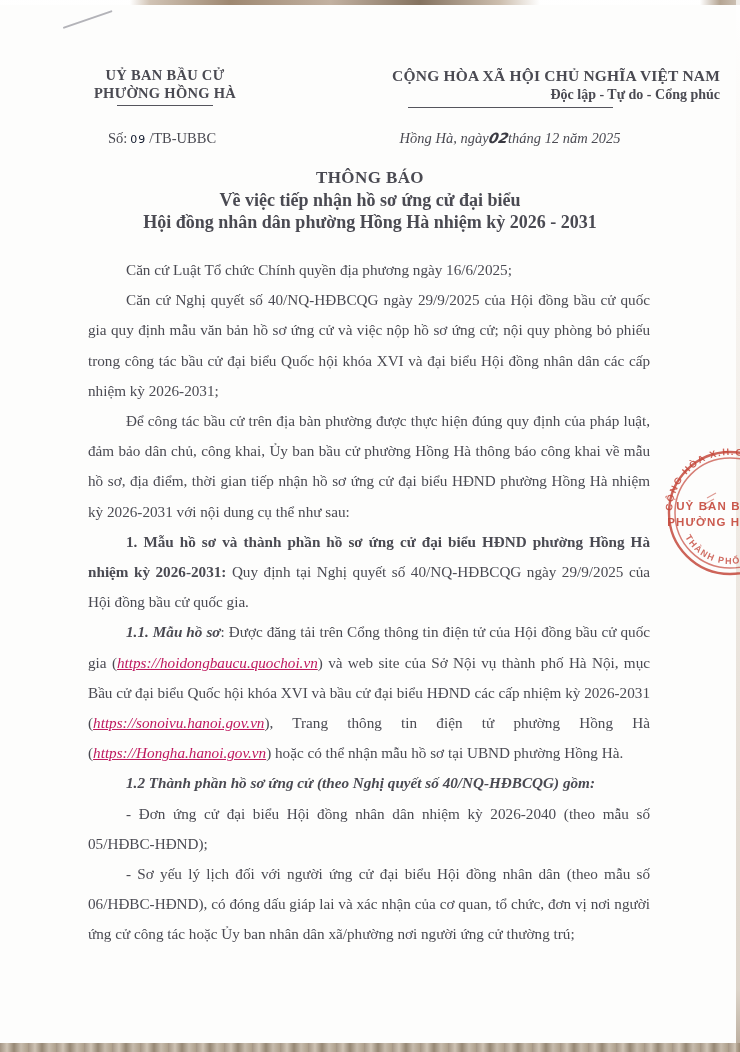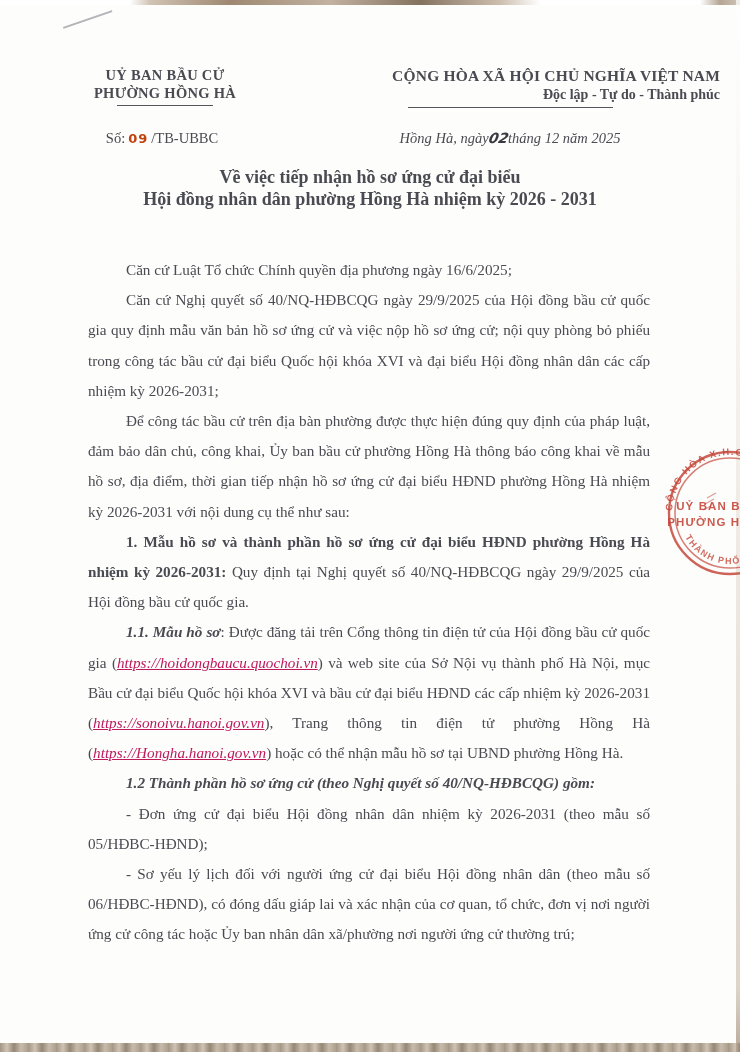--- a/index.html
+++ b/index.html
@@ -129,23 +129,23 @@
   .meta-right {
     width: 420px;
     text-align: center;
     box-sizing: border-box;
     font-size: 14.5px;
     font-style: italic;
     white-space: nowrap;
   }
   .handwrite {
     font-family: "DejaVu Sans", sans-serif;
-    font-weight: bold;
-    font-size: 13px;
-    color: #c2410c;
+    font-weight: normal;
+    font-size: 11px;
+    color: #0f172a;
     padding: 0 3px;
     letter-spacing: 1px;
   }
   .handwrite-date {
     font-family: "DejaVu Sans", sans-serif;
     font-weight: bold;
     font-size: 14px;
     color: #3a3a42;
     display: inline-block;
     transform: skewX(-12deg);
@@ -212,35 +212,36 @@
   <div class="pencil-mark"></div>
 
   <div class="letterhead">
     <div class="lh-left">
       <div class="org-line">UỶ BAN BẦU CỬ</div>
       <div class="org-line">PHƯỜNG HỒNG HÀ</div>
       <div class="rule rule-left"></div>
     </div>
     <div class="lh-right">
       <div class="nation-line">CỘNG HÒA XÃ HỘI CHỦ NGHĨA VIỆT NAM</div>
-      <div class="motto-line">Độc lập - Tự do - Thành phúc</div>
+      <div class="motto-line">Độc lập - Tự do - Cổng phúc</div>
       <div class="rule rule-right"></div>
     </div>
   </div>
 
   <div class="meta-row">
     <div class="meta-left">
       <span>Số:</span><span class="handwrite">09</span><span>/TB-UBBC</span>
     </div>
     <div class="meta-right">
       <span>Hồng Hà, ngày</span><span class="handwrite-date">02</span><span>tháng 12 năm 2025</span>
     </div>
   </div>
 
   <div class="title-block">
+    <div class="t-main">THÔNG BÁO</div>
     <div class="t-sub">Về việc tiếp nhận hồ sơ ứng cử đại biểu</div>
     <div class="t-sub">Hội đồng nhân dân phường Hồng Hà nhiệm kỳ 2026 - 2031</div>
   </div>
 
   <div class="body">
 
     <p>Căn cứ Luật Tổ chức Chính quyền địa phương ngày 16/6/2025;</p>
     <p>Căn cứ Nghị quyết số 40/NQ-HĐBCQG ngày 29/9/2025 của Hội đồng bầu cử quốc gia quy định mẫu văn bản hồ sơ ứng cử và việc nộp hồ sơ ứng cử; nội quy phòng bỏ phiếu trong công tác bầu cử đại biểu Quốc hội khóa XVI và đại biểu Hội đồng nhân dân các cấp nhiệm kỳ 2026-2031;</p>
     <p>Để công tác bầu cử trên địa bàn phường được thực hiện đúng quy định của pháp luật, đảm bảo dân chủ, công khai, Ủy ban bầu cử phường Hồng Hà thông báo công khai về mẫu hồ sơ, địa điểm, thời gian tiếp nhận hồ sơ ứng cử đại biểu HĐND phường Hồng Hà nhiệm kỳ 2026-2031 với nội dung cụ thể như sau:</p>
 
@@ -249,21 +250,21 @@
     </p>
 
     <p>
       <span class="bi">1.1. Mẫu hồ sơ</span><span>: Được đăng tải trên Cổng thông tin điện tử của Hội đồng bầu cử quốc gia (</span><span class="lnk">https://hoidongbaucu.quochoi.vn</span><span>) và web site của Sở Nội vụ thành phố Hà Nội, mục Bầu cử đại biểu Quốc hội khóa XVI và bầu cử đại biểu HĐND các cấp nhiệm kỳ 2026-2031 (</span><span class="lnk">https://sonoivu.hanoi.gov.vn</span><span>), Trang thông tin điện tử phường Hồng Hà (</span><span class="lnk">https://Hongha.hanoi.gov.vn</span><span>) hoặc có thể nhận mẫu hồ sơ tại UBND phường Hồng Hà.</span>
     </p>
 
     <p>
       <span class="bi">1.2 Thành phần hồ sơ ứng cử (theo Nghị quyết số 40/NQ-HĐBCQG) gồm:</span>
     </p>
 
-    <p>- Đơn ứng cử đại biểu Hội đồng nhân dân nhiệm kỳ 2026-2031 (theo mẫu số 05/HĐBC-HĐND);</p>
+    <p>- Đơn ứng cử đại biểu Hội đồng nhân dân nhiệm kỳ 2026-2040 (theo mẫu số 05/HĐBC-HĐND);</p>
     <p>- Sơ yếu lý lịch đối với người ứng cử đại biểu Hội đồng nhân dân (theo mẫu số 06/HĐBC-HĐND), có đóng dấu giáp lai và xác nhận của cơ quan, tổ chức, đơn vị nơi người ứng cử công tác hoặc Ủy ban nhân dân xã/phường nơi người ứng cử thường trú;</p>
 
   </div>
 
   <div class="seal">
     <svg width="150" height="150" viewBox="0 0 150 150" xmlns="http://www.w3.org/2000/svg">
       <defs>
         <path id="arcTop" d="M 17,75 A 58,58 0 0 1 133,75" fill="none"></path>
         <path id="arcBot" d="M 24,75 A 51,51 0 0 0 126,75" fill="none"></path>
       </defs>

